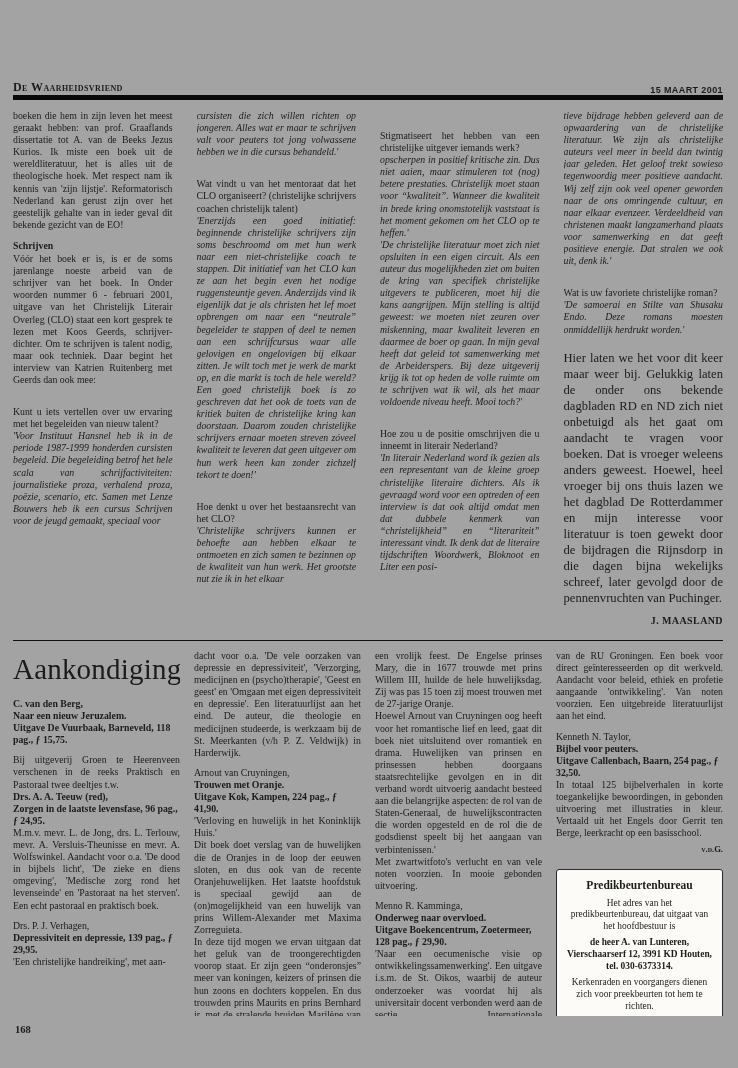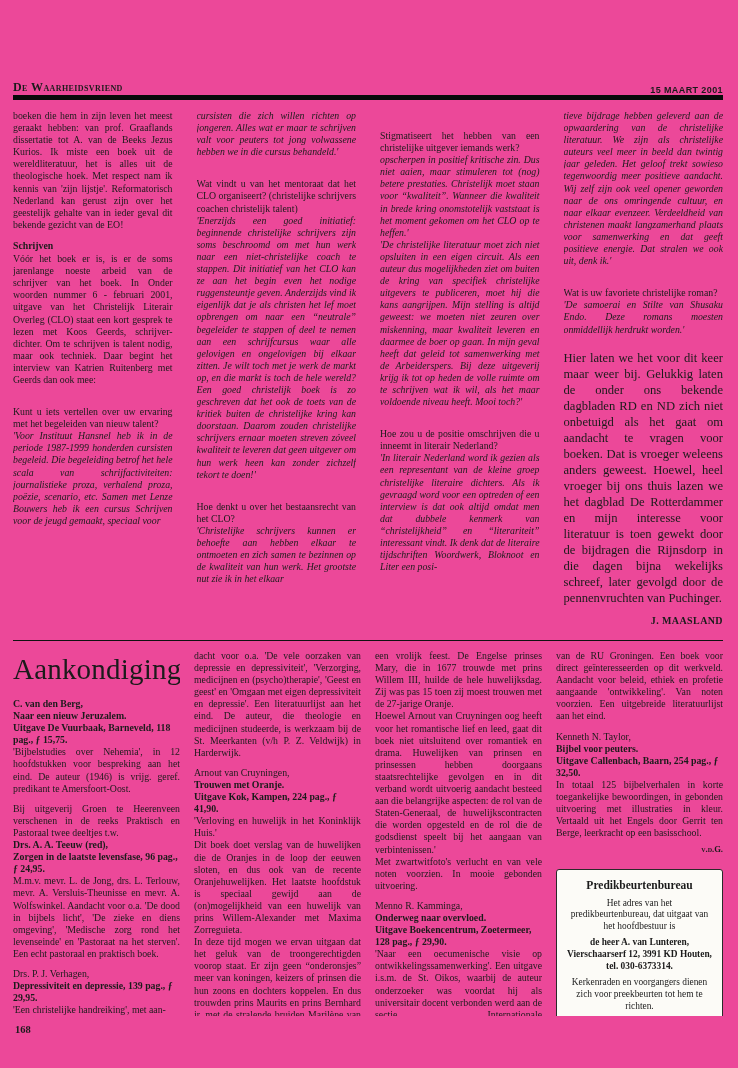--- a/index.html
+++ b/index.html
@@ -1,20 +1,20 @@
 <!DOCTYPE html>
 <html lang="nl"><head>
 <meta charset="utf-8">
 <style>
   * { margin:0; padding:0; box-sizing:border-box; }
   html,body { background:#e9e8e4; }
   body { width:738px; height:1068px; }
   .page {
     position:relative; width:738px; height:1068px;
-    background:#ec4899; color:#1b1b1b;
+    background:#a3a3a3; color:#1b1b1b;
     font-family:"Liberation Serif","DejaVu Serif",serif;
     overflow:hidden;
     padding-left:48px;
   }
 
   
   .masthead {
     position:absolute; top:80px; left:13px; right:15px;
     display:flex; justify-content:space-between; align-items:flex-end;
   }
@@ -139,21 +139,20 @@
 
   <div class="section-rule"></div>
 
   <div class="announcements">
     <div class="col">
       <div class="ann-title">Aankondigingen</div>
       <div>
           <p class="para bold">C. van den Berg,</p>
           <p class="para bold">Naar een nieuw Jeruzalem.</p>
           <p class="para bold">Uitgave De Vuurbaak, Barneveld, 118 pag., ƒ 15,75.</p>
-          <p class="para normal">'Bijbelstudies over Nehemia', in 12 hoofdstukken voor bespreking aan het eind. De auteur (1946) is vrijg. geref. predikant te Amersfoort-Oost.</p>
           <p class="para spaced">Bij uitgeverij Groen te Heerenveen verschenen in de reeks Praktisch en Pastoraal twee deeltjes t.w.</p>
           <p class="para bold">Drs. A. A. Teeuw (red),</p>
           <p class="para bold">Zorgen in de laatste levensfase, 96 pag., ƒ 24,95.</p>
           <p class="para normal">M.m.v. mevr. L. de Jong, drs. L. Terlouw, mevr. A. Versluis-Theunisse en mevr. A. Wolfswinkel. Aandacht voor o.a. 'De dood in bijbels licht', 'De zieke en diens omgeving', 'Medische zorg rond het levenseinde' en 'Pastoraat na het sterven'. Een echt pastoraal en praktisch boek.</p>
           <p class="para boldspaced">Drs. P. J. Verhagen,</p>
           <p class="para bold">Depressiviteit en depressie, 139 pag., ƒ 29,95.</p>
           <p class="para normal">'Een christelijke handreiking', met aan-</p>
         </div>
     </div>
     <div class="col">

